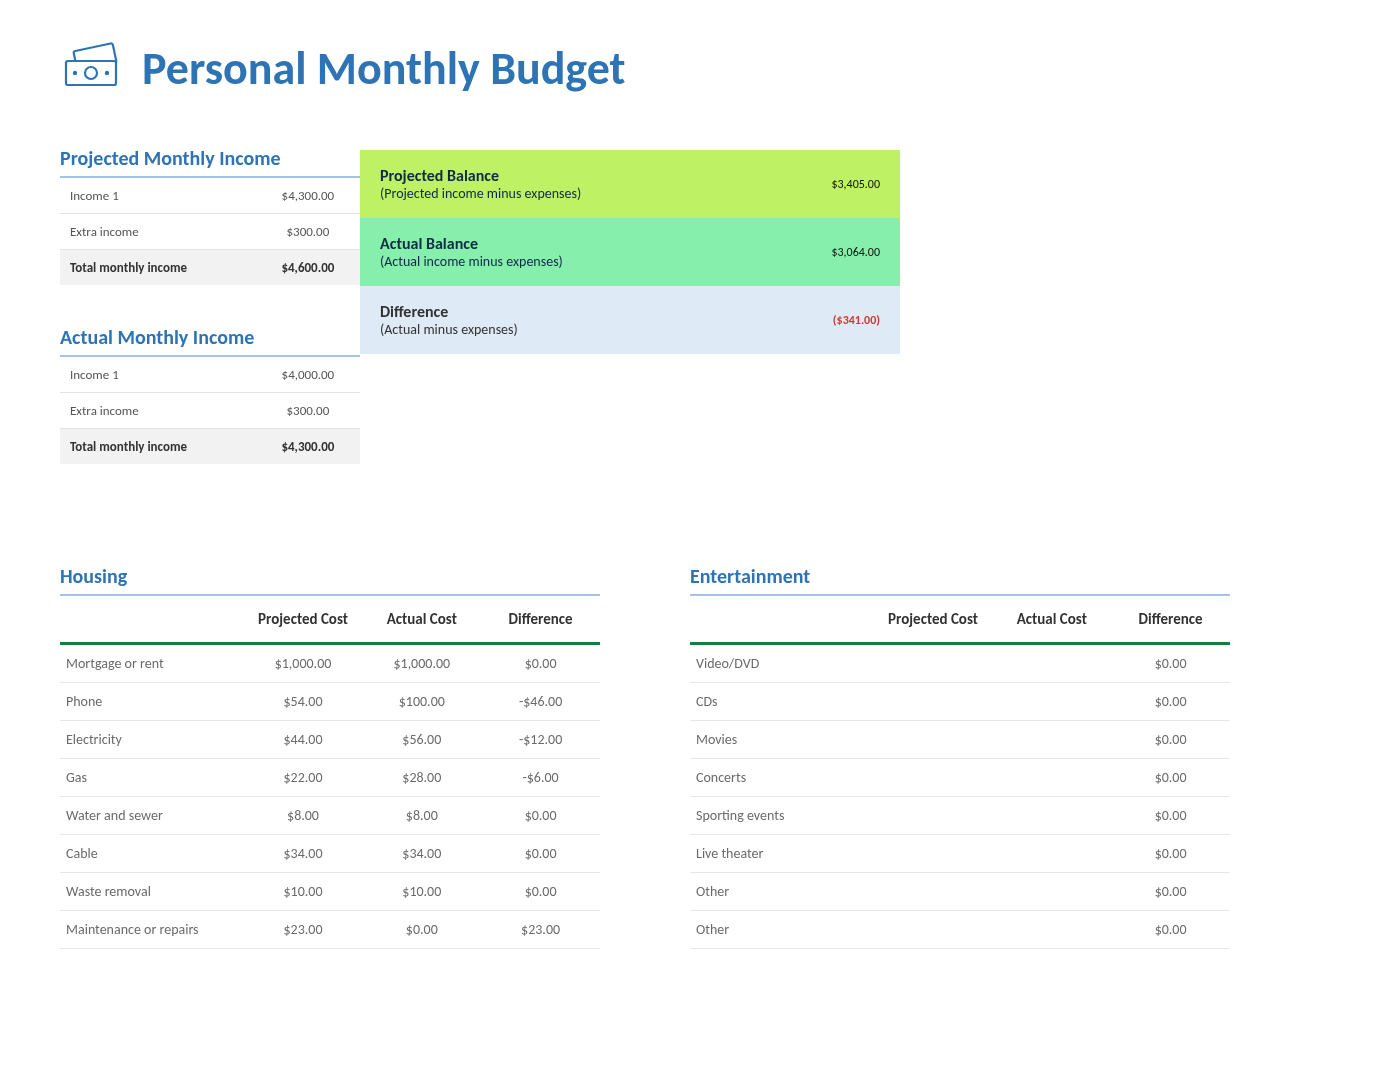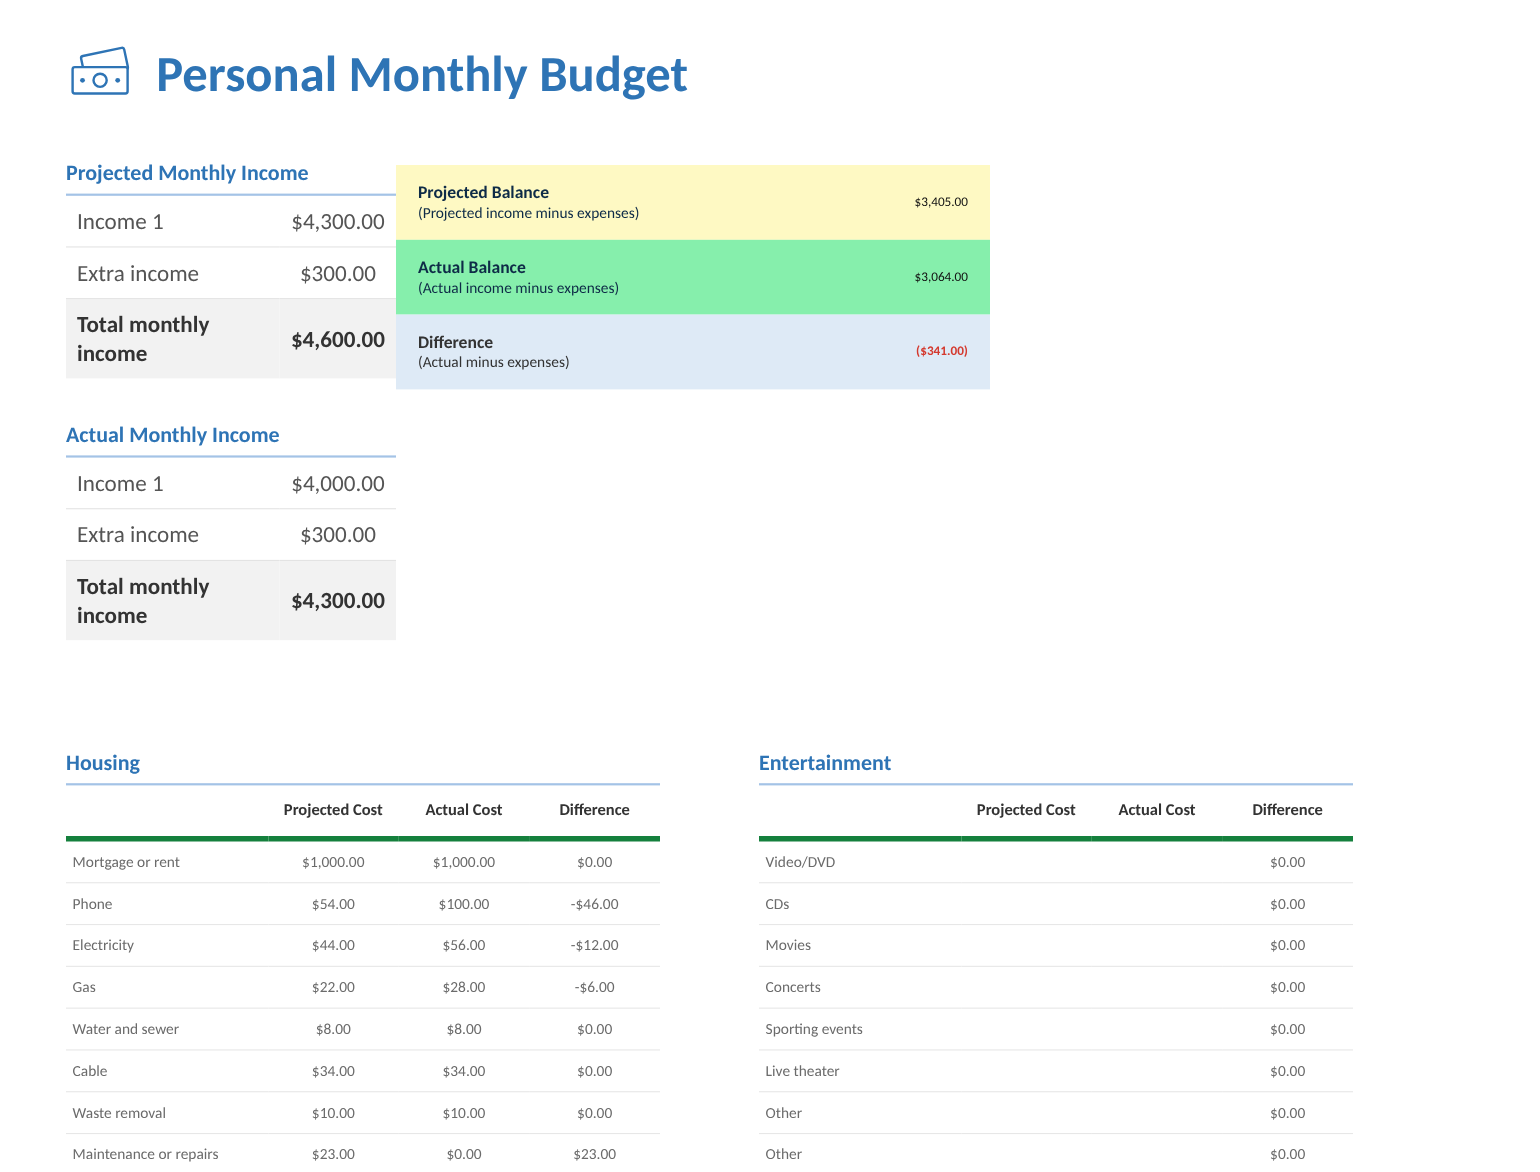--- a/index.html
+++ b/index.html
@@ -37,21 +37,21 @@
     color: #2e74b5;
     padding-bottom: 6px;
     border-bottom: 2px solid #a4c3e6;
   }
   .income-table {
     border-collapse: collapse;
     width: 100%;
     margin-bottom: 40px;
   }
   .income-table td {
-    font-size: 21px;
+    font-size: 13px;
     color: #555;
     padding: 10px 10px;
     border-bottom: 1px solid #e3e3e3;
   }
   .income-table td:last-child { text-align: center; }
   .income-table tr.total td {
     font-weight: 700;
     color: #333;
     background: #f2f2f2;
     border-bottom: none;
@@ -59,21 +59,21 @@
 
   .balance-box {
     margin-top: 4px;
   }
   .balance-row {
     display: flex;
     justify-content: space-between;
     align-items: center;
     padding: 16px 20px;
   }
-  .balance-row.r1 { background: #fef9c3; color: #0e2b47; }
+  .balance-row.r1 { background: #bef264; color: #0e2b47; }
   .balance-row.r2 { background: #86efac; color: #0e2b47; }
   .balance-row.r3 { background: #deeaf6; color: #333; }
   .balance-label .t1 { font-weight: 700; font-size: 16px; }
   .balance-label .t2 { font-size: 14px; }
   .balance-value { font-size: 12px; color: #111; }
   .balance-row.r3 .balance-value { color: #d43a2f; font-weight: 600; }
 
   .expenses-row {
     display: flex;
     gap: 90px;
@@ -84,21 +84,21 @@
     border-collapse: collapse;
     width: 100%;
     table-layout: fixed;
   }
   .expense-table th {
     font-size: 15px;
     font-weight: 700;
     color: #333;
     text-align: center;
     padding: 14px 6px;
-    border-bottom: 5px solid #15803d;
+    border-bottom: 3px solid #15803d;
   }
   .expense-table th.blank { text-align: left; }
   .expense-table td {
     font-size: 14px;
     color: #6b6b6b;
     padding: 10px 6px;
     border-bottom: 1px solid #e7e7e7;
     text-align: center;
   }
   .expense-table td.label { text-align: left; }

